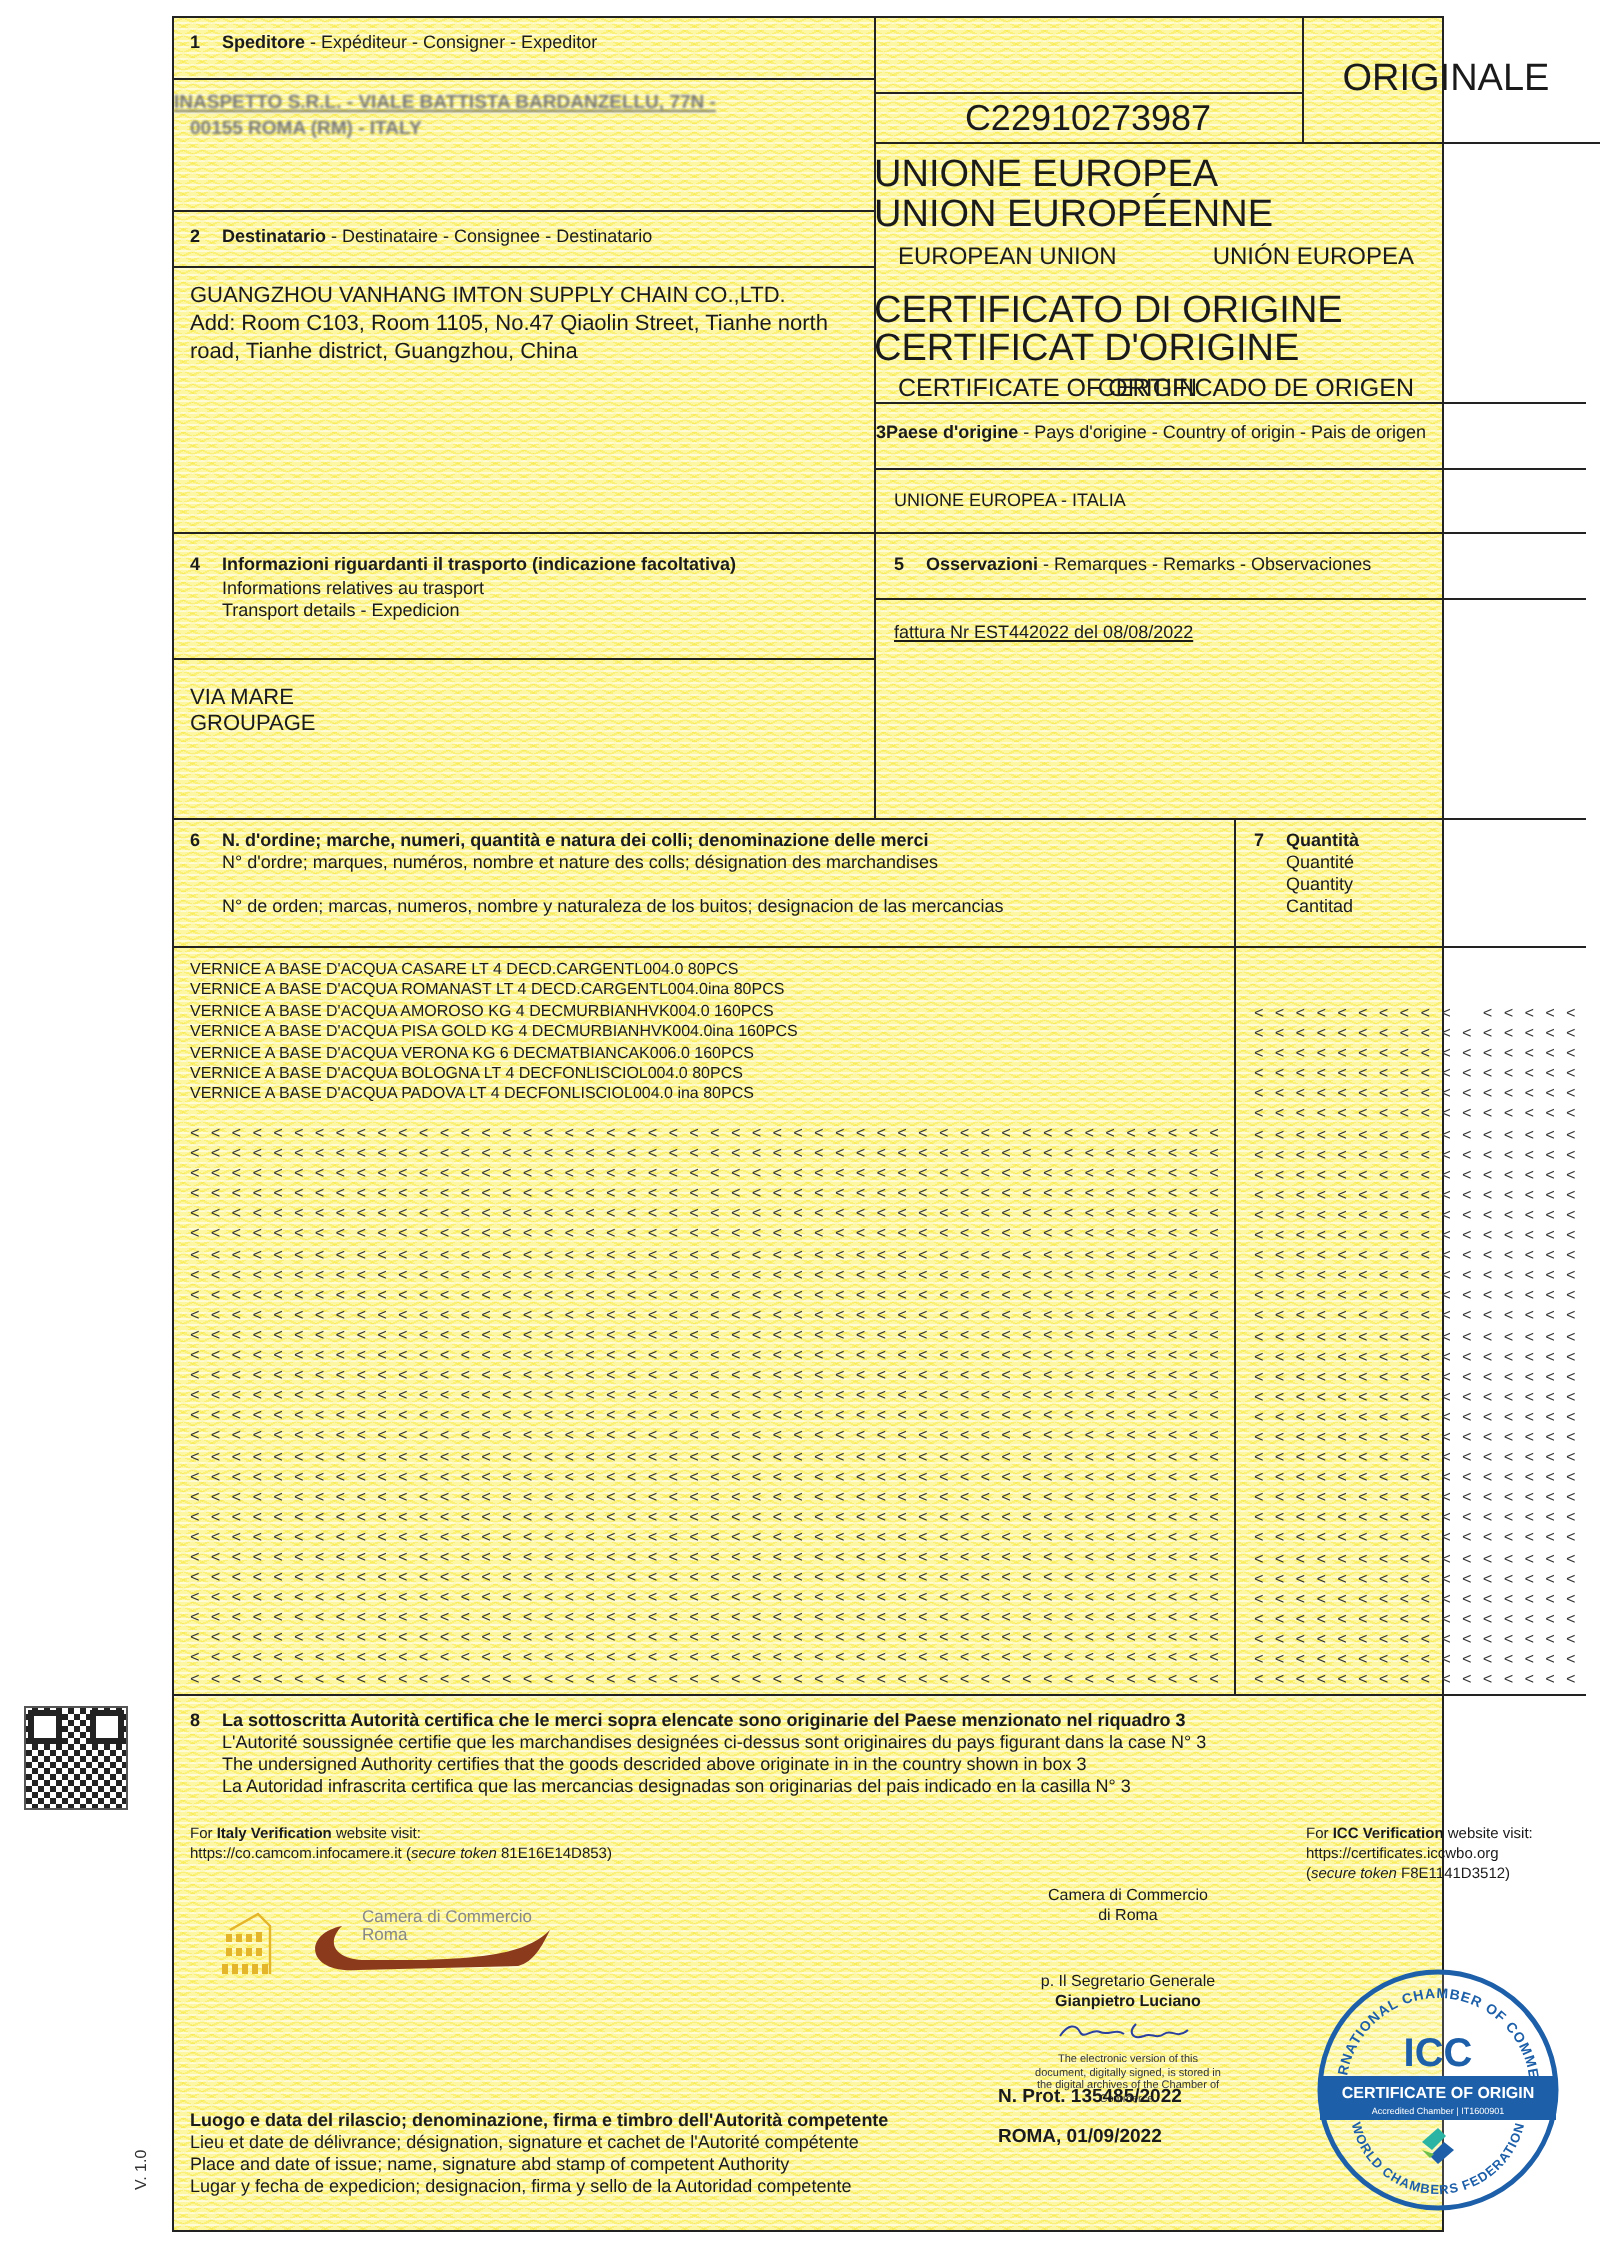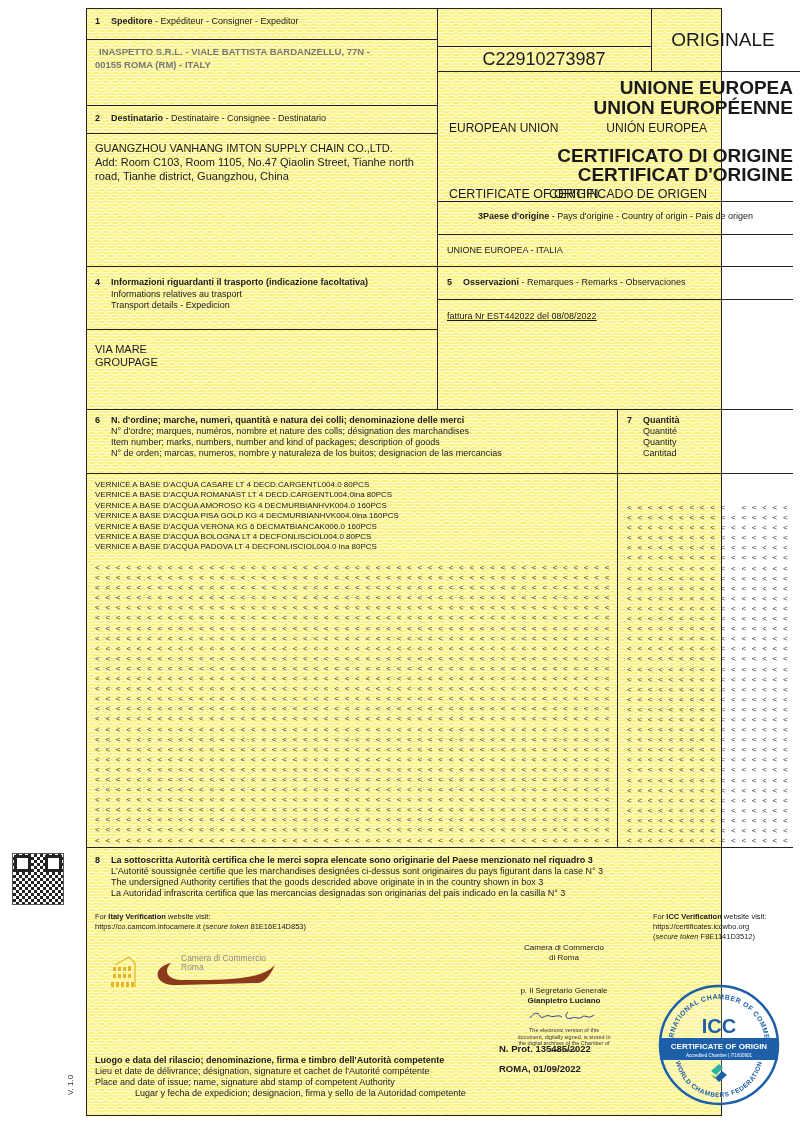--- a/index.html
+++ b/index.html
@@ -17,21 +17,21 @@
   }
   .hline { position: absolute; height: 0; border-top: 1.5px solid #222; }
   .vline { position: absolute; width: 0; border-left: 1.5px solid #222; }
 
   .small { font-size: 9px; line-height: 11px; }
   .label-num { font-weight: bold; display: inline-block; width: 16px; }
   .label-bold { font-weight: bold; }
   .t { position: absolute; white-space: nowrap; }
   .blurred { color: #777; filter: blur(0.6px); font-size: 9.5px; line-height: 13px; font-weight: bold; }
   .val { font-size: 11px; line-height: 14px; }
-  .big { font-size: 19px; text-align: right; font-weight: bold; }
+  .big { font-size: 19px; text-align: left; }
   .goods { font-size: 8px; line-height: 10.4px; }
   .fill { font-family: "Liberation Mono", monospace; font-size: 8px; line-height: 10.1px; color: #333; letter-spacing: 0.4px; overflow: hidden; white-space: pre; }
 
   .qr {
     position: absolute; left: 12px; top: 853px; width: 52px; height: 52px;
     background:
       linear-gradient(90deg, transparent 50%, rgba(0,0,0,0.0) 50%),
       repeating-conic-gradient(#222 0 25%, #fff 0 50%) 0 0 / 6px 6px;
     border: 1px solid #555;
   }
@@ -64,21 +64,21 @@
   <div class="hline" style="left:350px; top:290px; width:356px;"></div>
 
   <div class="hline" style="left:0; top:400px; width:706px;"></div>
   <div class="vline" style="left:530px; top:400px; height:438px;"></div>
   <div class="hline" style="left:0; top:464px; width:706px;"></div>
   <div class="hline" style="left:0; top:838px; width:706px;"></div>
 
   <div class="t small" style="left:8px; top:7px;">
     <span class="label-num">1</span><span class="label-bold">Speditore</span><span> - Expéditeur - Consigner - Expeditor</span>
   </div>
-  <div class="t blurred" style="left:12px; top:36px;">INASPETTO S.R.L. - VIALE BATTISTA BARDANZELLU, 77N -</div>
+  <div class="t blurred" style="left:0; top:36px;text-decoration:underline;">INASPETTO S.R.L. - VIALE BATTISTA BARDANZELLU, 77N -</div>
   <div class="t blurred" style="left:8px; top:49px;">00155 ROMA (RM) - ITALY</div>
 
   <div class="t small" style="left:8px; top:104px;">
     <span class="label-num">2</span><span class="label-bold">Destinatario</span><span> - Destinataire - Consignee - Destinatario</span>
   </div>
   <div style="position:absolute; left:8px; top:132px;">
     <div class="val">GUANGZHOU VANHANG IMTON SUPPLY CHAIN CO.,LTD.</div>
     <div class="val">Add: Room C103, Room 1105, No.47 Qiaolin Street, Tianhe north</div>
     <div class="val">road, Tianhe district, Guangzhou,  China</div>
   </div>
@@ -88,21 +88,21 @@
 
   <div class="t big" style="left:350px; top:68px; width:356px; line-height:21px;">UNIONE EUROPEA</div>
   <div class="t big" style="left:350px; top:88px; width:356px; line-height:21px;">UNION EUROPÉENNE</div>
   <div class="t" style="left:362px; top:112px; font-size:12px;">EUROPEAN UNION</div>
   <div class="t" style="right:14px; top:112px; font-size:12px;">UNIÓN EUROPEA</div>
   <div class="t big" style="left:350px; top:155px; width:356px; line-height:22px;">CERTIFICAT D'ORIGINE</div>
   <div class="t big" style="left:350px; top:136px; width:356px; line-height:22px;">CERTIFICATO DI ORIGINE</div>
   <div class="t" style="left:362px; top:178px; font-size:12.5px;">CERTIFICATE OF ORIGIN</div>
   <div class="t" style="right:14px; top:178px; font-size:12.5px;">CERTIFICADO DE ORIGEN</div>
 
-  <div class="t small" style="left:380px; top:202px;text-align:right;">
+  <div class="t small" style="left:340px; top:202px;text-align:right;">
     <span class="label-num">3</span><span class="label-bold">Paese d'origine</span><span> - Pays d'origine - Country of origin - Pais de origen</span>
   </div>
   <div class="t small" style="left:360px; top:236px;text-align:center;">UNIONE EUROPEA - ITALIA</div>
 
   <div class="t small" style="left:8px; top:268px;">
     <span class="label-num">4</span><span class="label-bold">Informazioni riguardanti il trasporto (indicazione facoltativa)</span>
   </div>
   <div class="t small" style="left:24px; top:280px;">Informations relatives au trasport</div>
   <div class="t small" style="left:24px; top:291px;">Transport details - Expedicion</div>
   <div class="t val" style="left:8px; top:333px;">VIA MARE</div>
@@ -110,21 +110,20 @@
 
   <div class="t small" style="left:360px; top:268px;">
     <span class="label-num">5</span><span class="label-bold">Osservazioni</span><span> - Remarques - Remarks - Observaciones</span>
   </div>
   <div class="t small" style="left:360px; top:302px;text-decoration:underline;">fattura Nr EST442022 del 08/08/2022</div>
 
   <div class="t small" style="left:8px; top:406px;">
     <span class="label-num">6</span><span class="label-bold">N. d'ordine; marche, numeri, quantità e natura dei colli; denominazione delle merci</span>
   </div>
   <div class="t small" style="left:24px; top:417px;">N° d'ordre; marques, numéros, nombre et nature des colls; désignation des marchandises</div>
-  <div class="t small" style="left:24px; top:428px;">Item number; marks, numbers, number and kind of packages; description of goods</div>
   <div class="t small" style="left:24px; top:439px;">N° de orden; marcas, numeros, nombre y naturaleza de los buitos; designacion de las mercancias</div>
 
   <div style="position:absolute; left:8px; top:471px;">
     <div class="goods">VERNICE A BASE D'ACQUA CASARE LT 4 DECD.CARGENTL004.0  80PCS</div>
     <div class="goods">VERNICE A BASE D'ACQUA ROMANAST LT 4 DECD.CARGENTL004.0ina  80PCS</div>
     <div class="goods">VERNICE A BASE D'ACQUA AMOROSO KG 4 DECMURBIANHVK004.0 160PCS</div>
     <div class="goods">VERNICE A BASE D'ACQUA PISA GOLD KG 4 DECMURBIANHVK004.0ina 160PCS</div>
     <div class="goods">VERNICE A BASE D'ACQUA VERONA KG 6 DECMATBIANCAK006.0 160PCS</div>
     <div class="goods">VERNICE A BASE D'ACQUA BOLOGNA LT 4 DECFONLISCIOL004.0 80PCS</div>
     <div class="goods">VERNICE A BASE D'ACQUA PADOVA LT 4 DECFONLISCIOL004.0 ina 80PCS</div>
@@ -282,14 +281,14 @@
       </g>
       <text font-family="Liberation Sans, sans-serif" font-size="6.5" font-weight="bold" fill="#1d5fa8" letter-spacing="0.5">
         <textPath href="#arcBot" startOffset="50%" text-anchor="middle" id="seal-bottom-text">WORLD CHAMBERS FEDERATION</textPath>
       </text>
     </svg>
   </div>
 
   <div class="t small" style="left:8px; top:1046px; font-weight:bold;">Luogo e data del rilascio; denominazione, firma e timbro dell'Autorità competente</div>
   <div class="t small" style="left:8px; top:1057px;">Lieu et date de délivrance; désignation, signature et cachet de l'Autorité compétente</div>
   <div class="t small" style="left:8px; top:1068px;">Place and date of issue; name, signature abd stamp of competent Authority</div>
-  <div class="t small" style="left:8px; top:1079px;margin-left:40px;">Lugar y fecha de expedicion; designacion, firma y sello de la Autoridad competente</div>
+  <div class="t small" style="left:8px; top:1079px;">Lugar y fecha de expedicion; designacion, firma y sello de la Autoridad competente</div>
 </div>
 
 </body></html>

